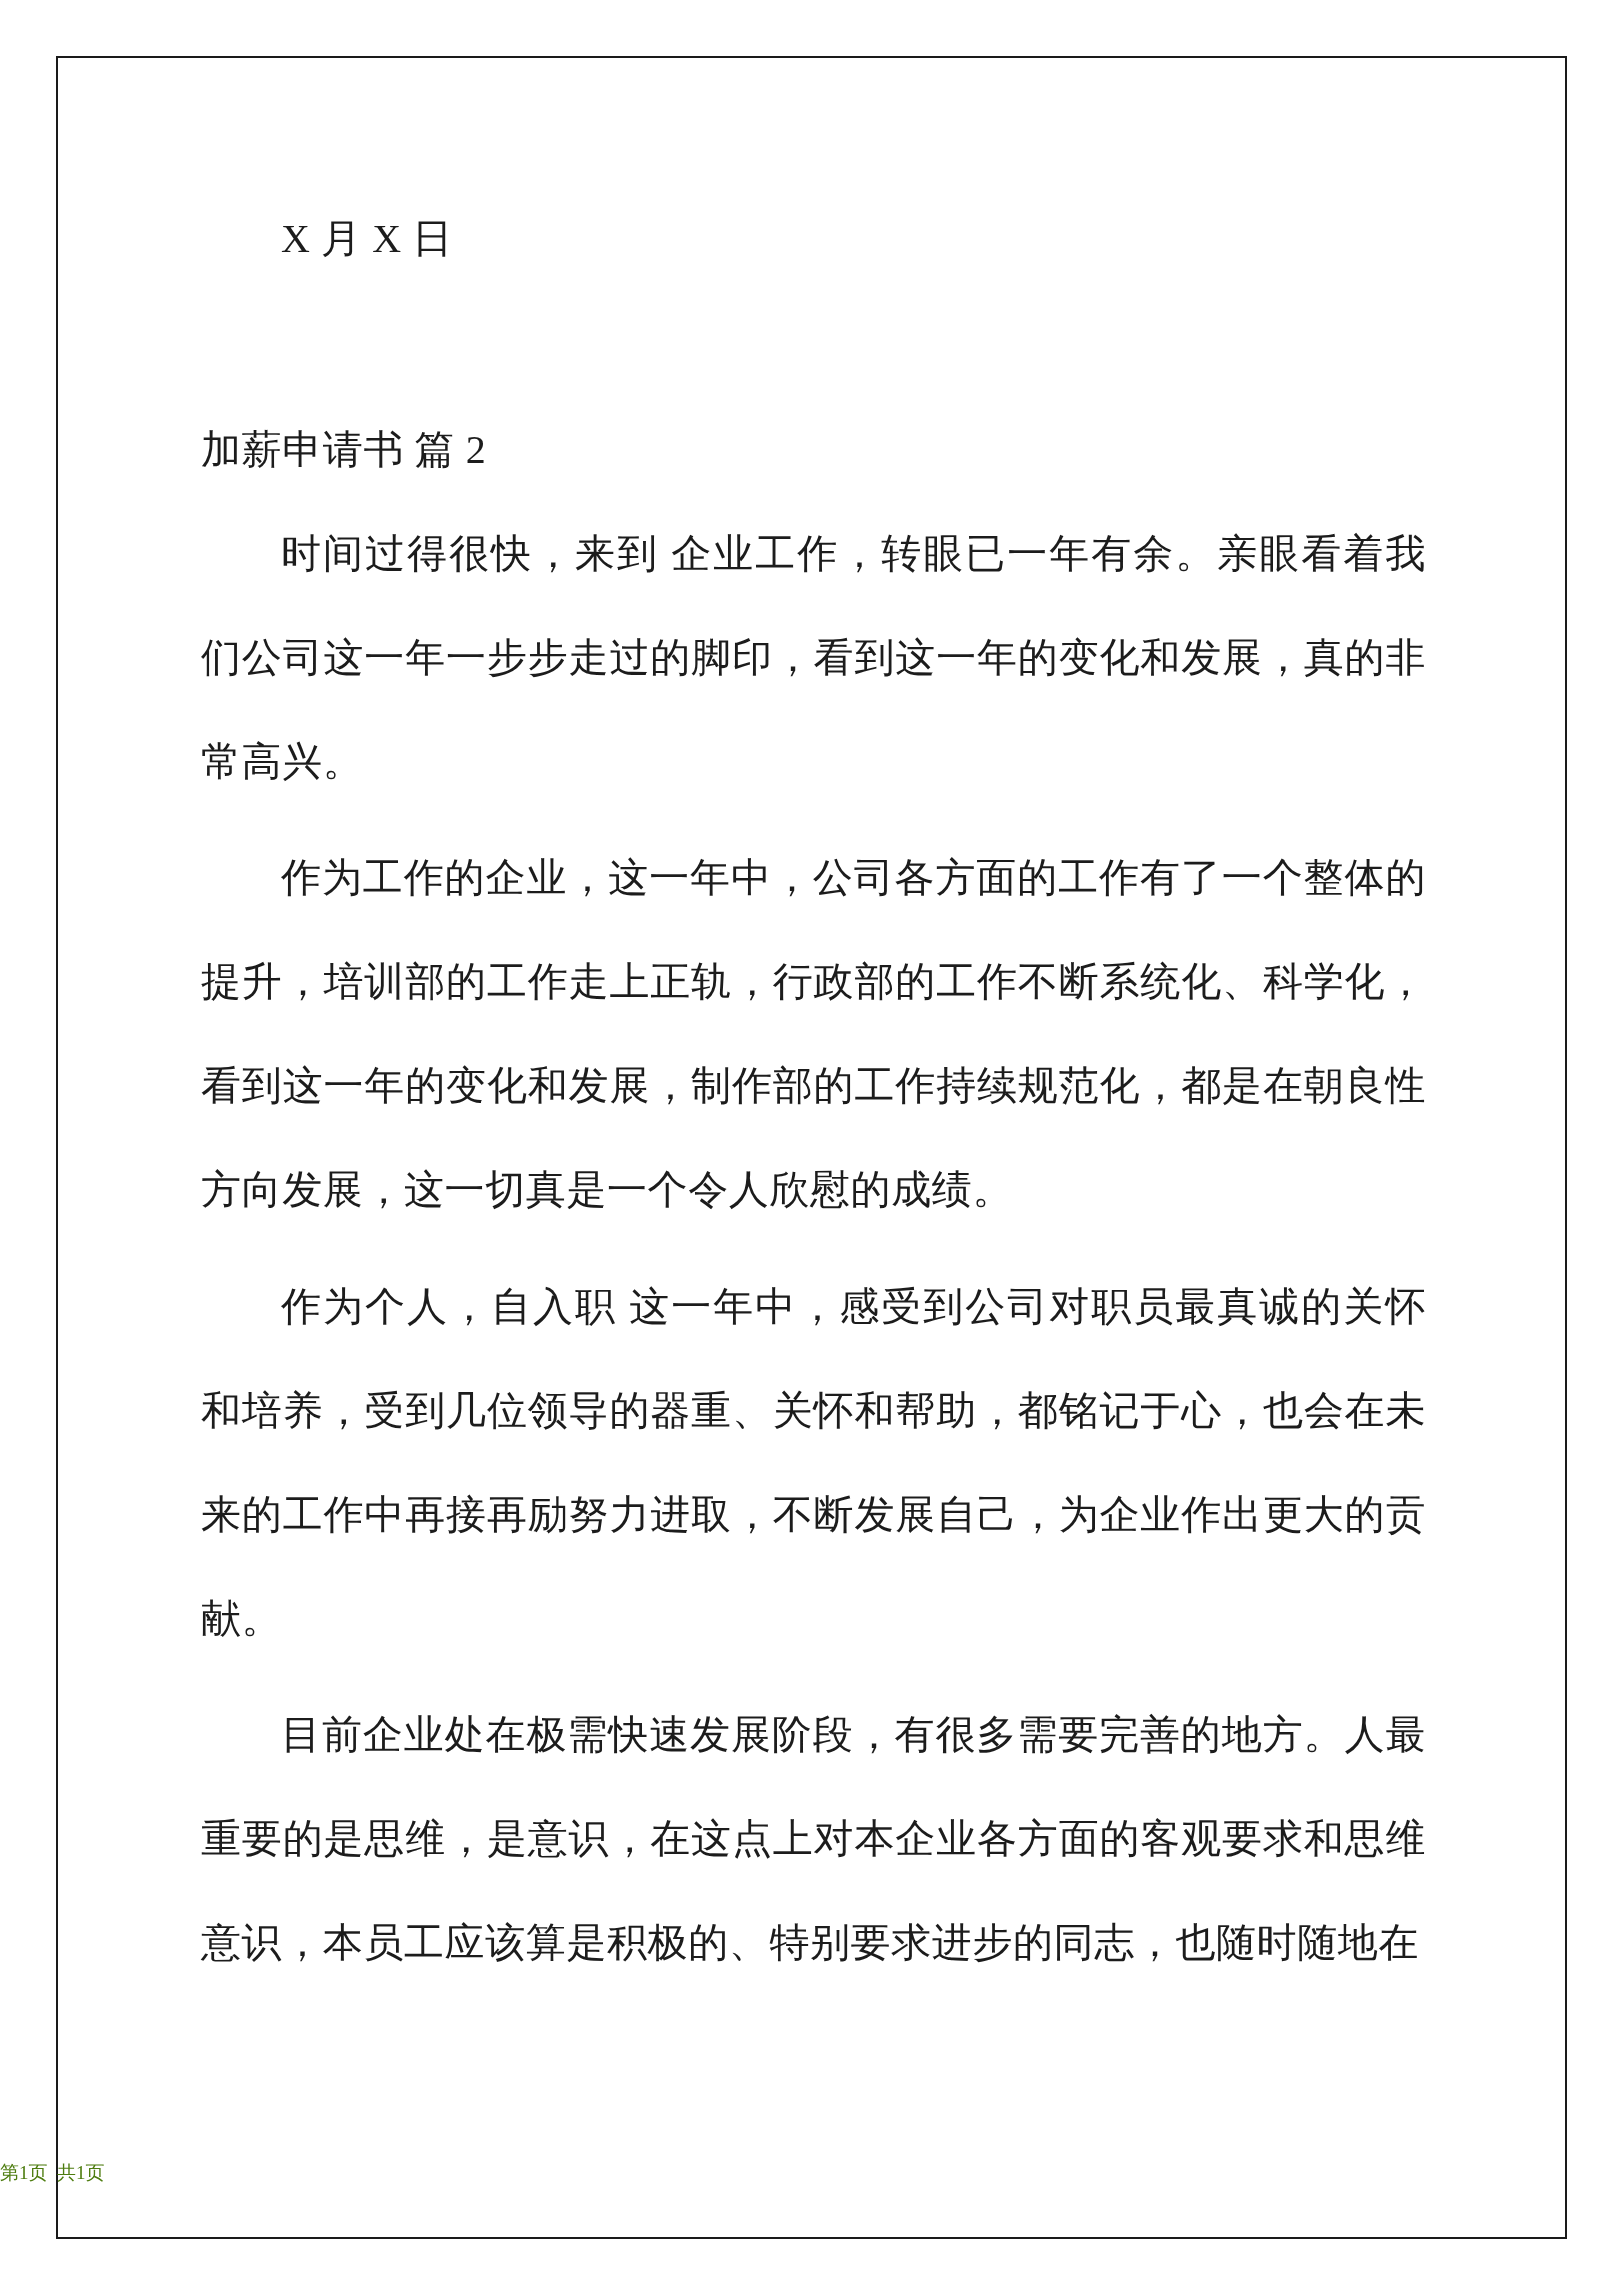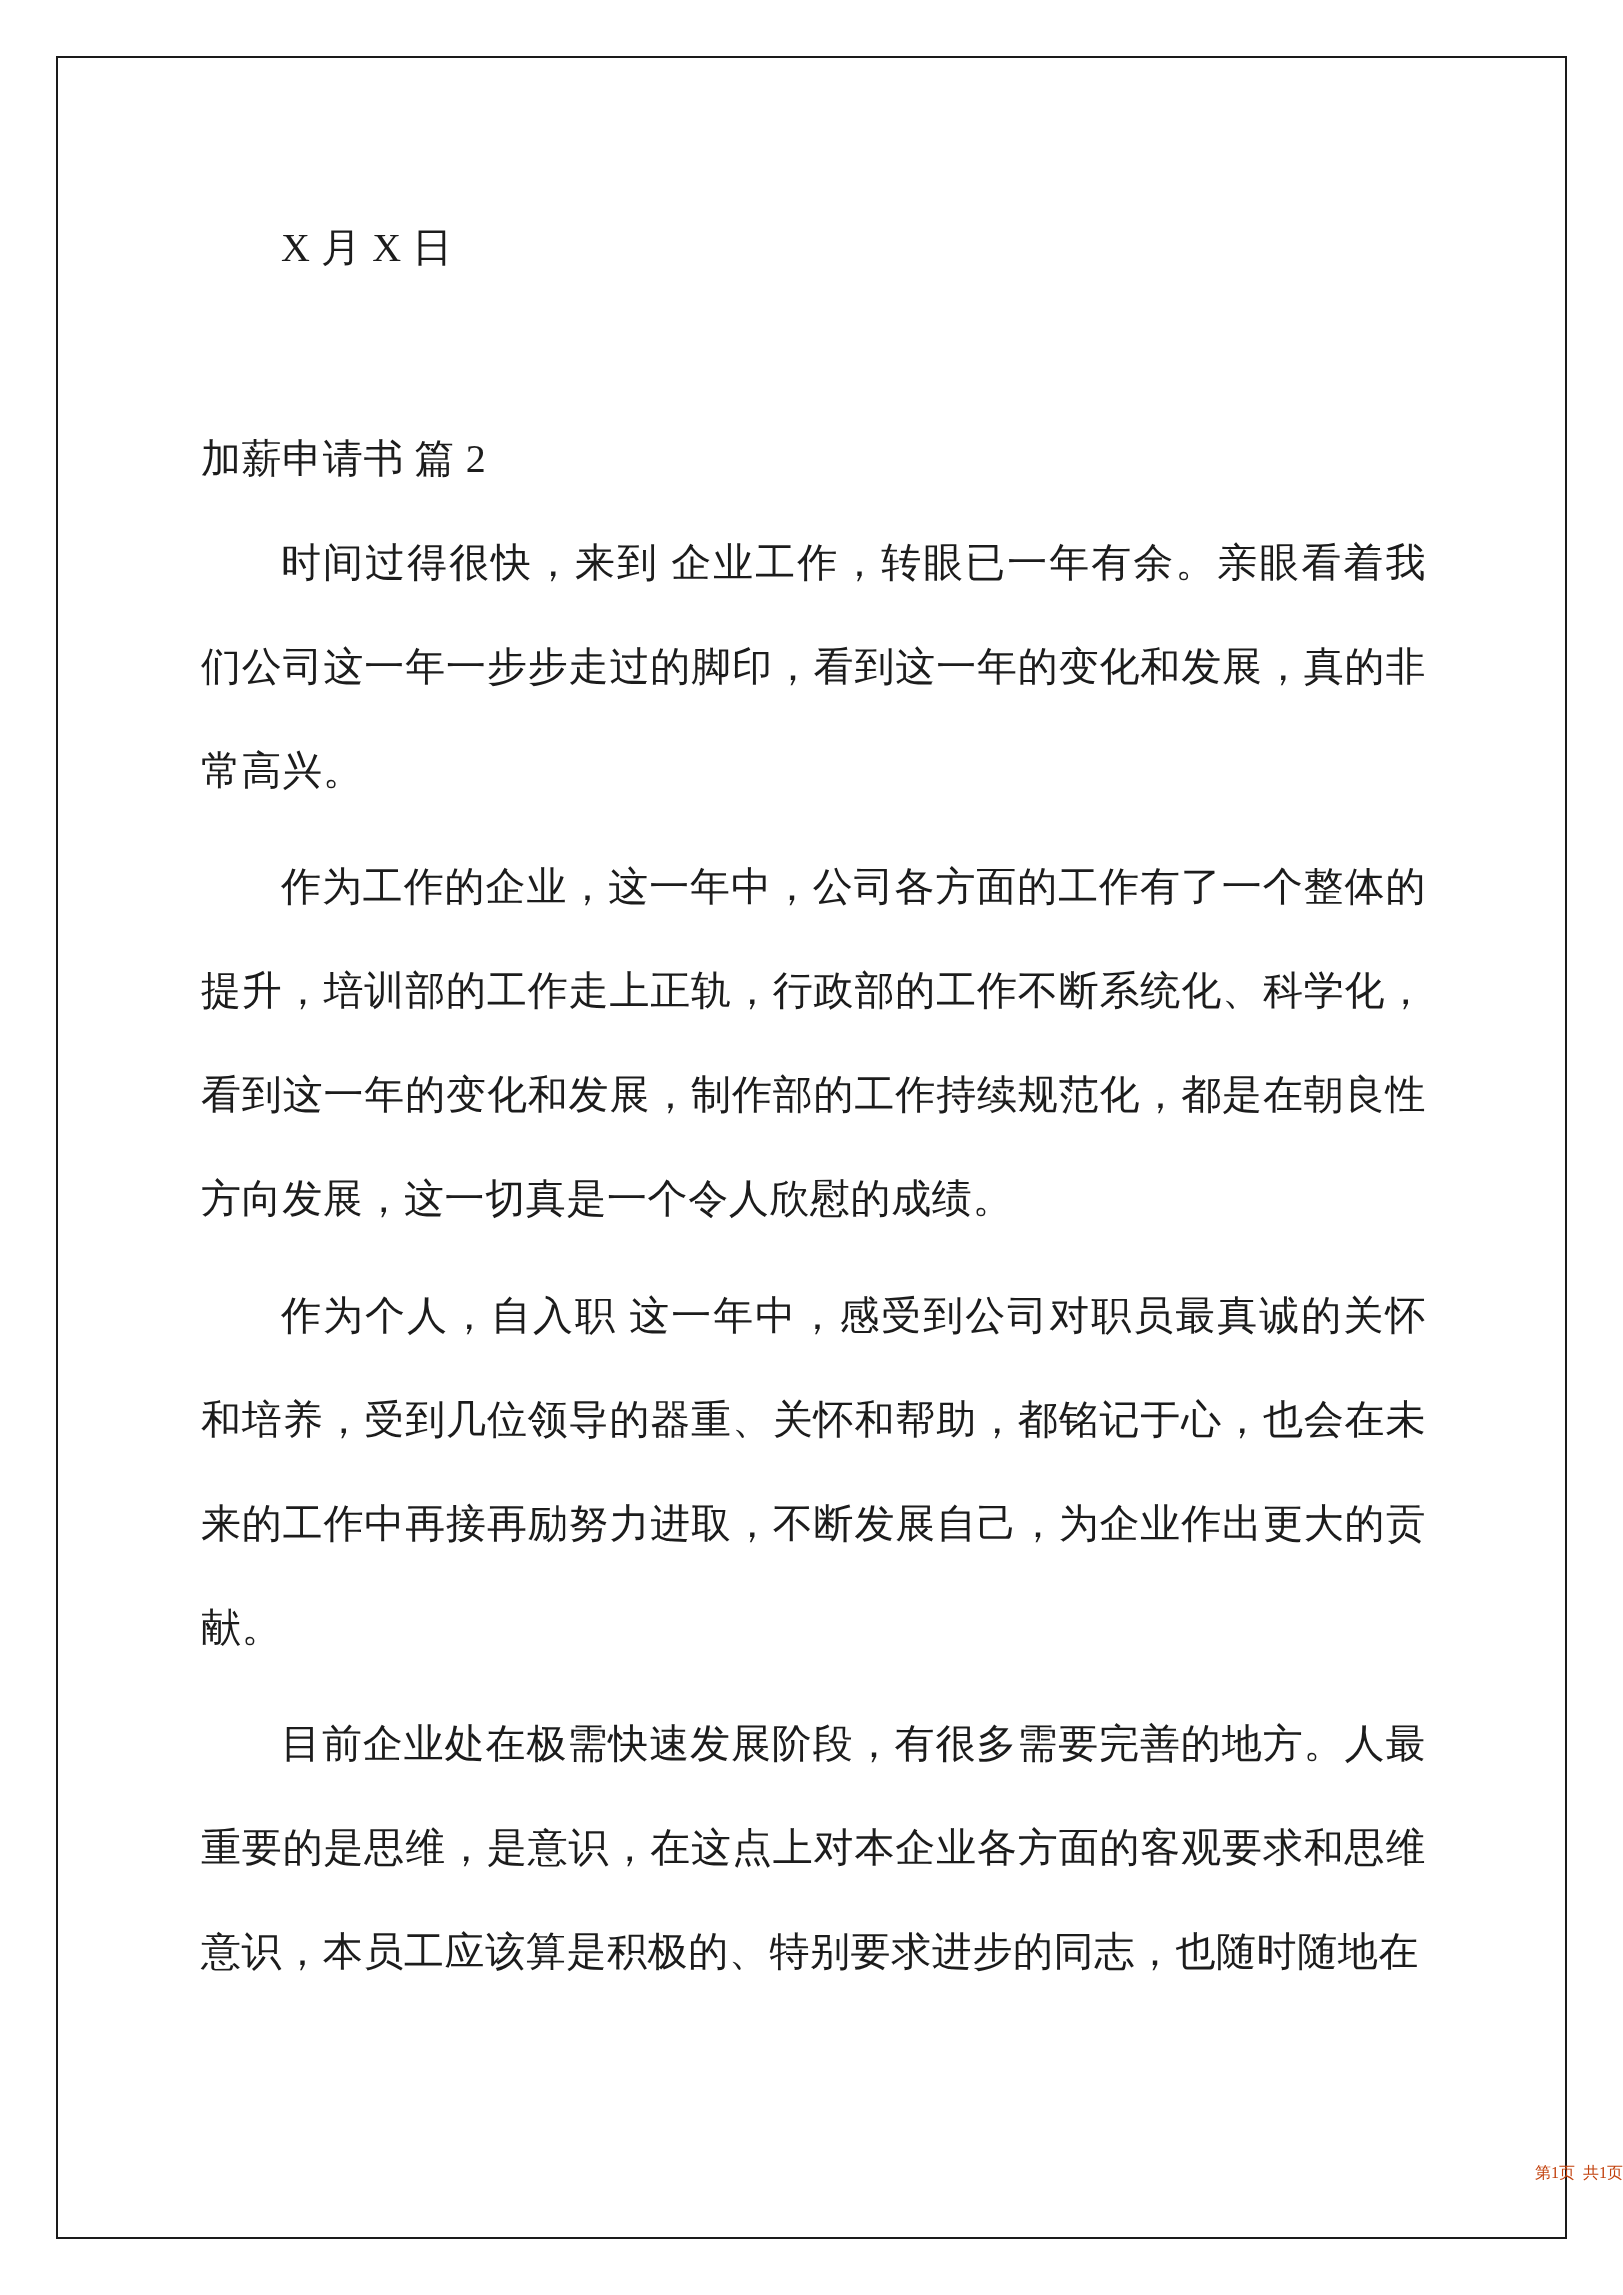--- a/index.html
+++ b/index.html
@@ -20,21 +20,21 @@
     position: absolute;
     top: 56px;
     left: 56px;
     right: 56px;
     bottom: 56px;
     border: 2.8px solid #1a1a1a;
     pointer-events: none;
   }
   .content {
     position: absolute;
-    top: 196px;
+    top: 187px;
     left: 201px;
     right: 197px;
     font-size: 40px;
     line-height: 104px;
     text-align: justify;
     letter-spacing: 0.6px;
   }
   .date-line {
     text-indent: 2em;
     margin: 0 0 107px 0;
@@ -50,24 +50,24 @@
   }
   .para {
     text-indent: 2em;
     margin: 0 0 12.3px 0;
   }
   .footer {
     position: absolute;
     left: 0;
     right: 0;
     bottom: 111px;
-    text-align: right;
-    font-size: 16px;
+    text-align: left;
+    font-size: 19px;
     line-height: 22.4px;
-    color: #c2410c;
+    color: #4d7c0f;
     white-space: pre;
   }
 </style>
 </head>
 <body>
 
 <div class="page">
   <div class="frame"></div>
 
   <div class="content">

